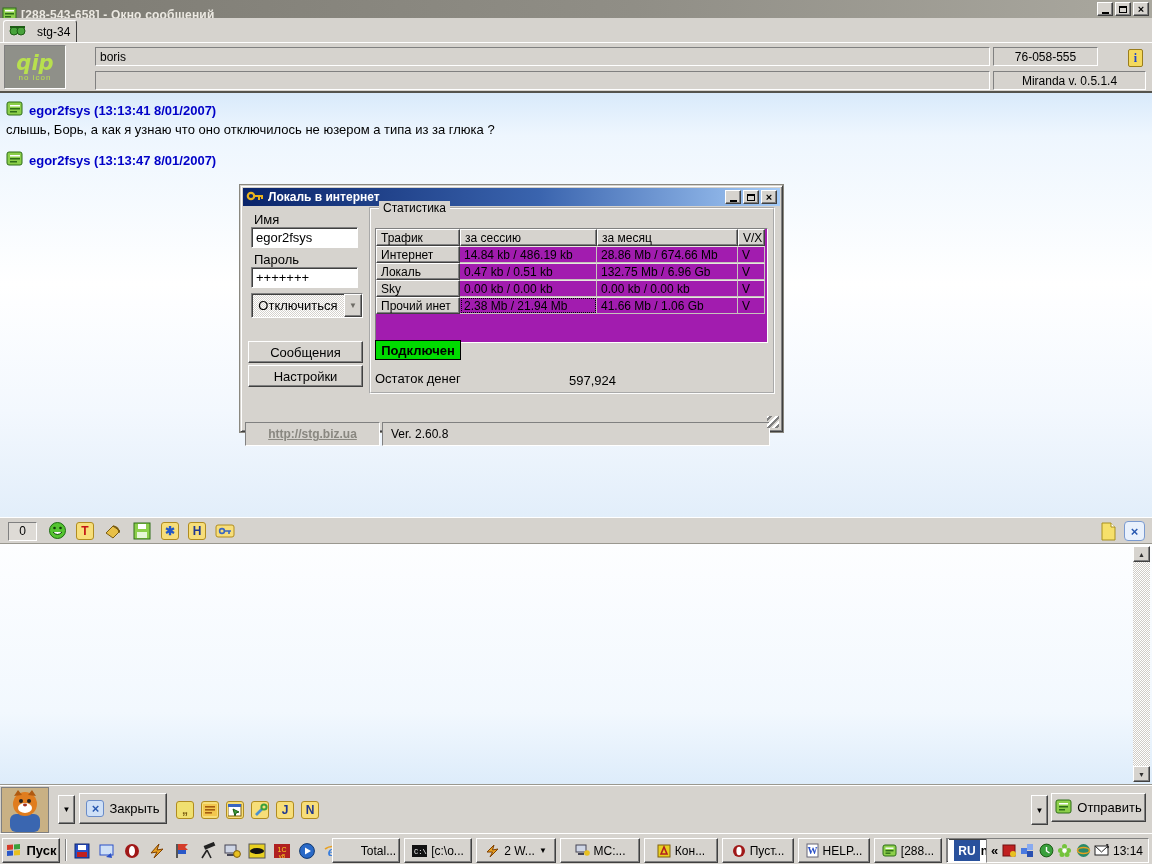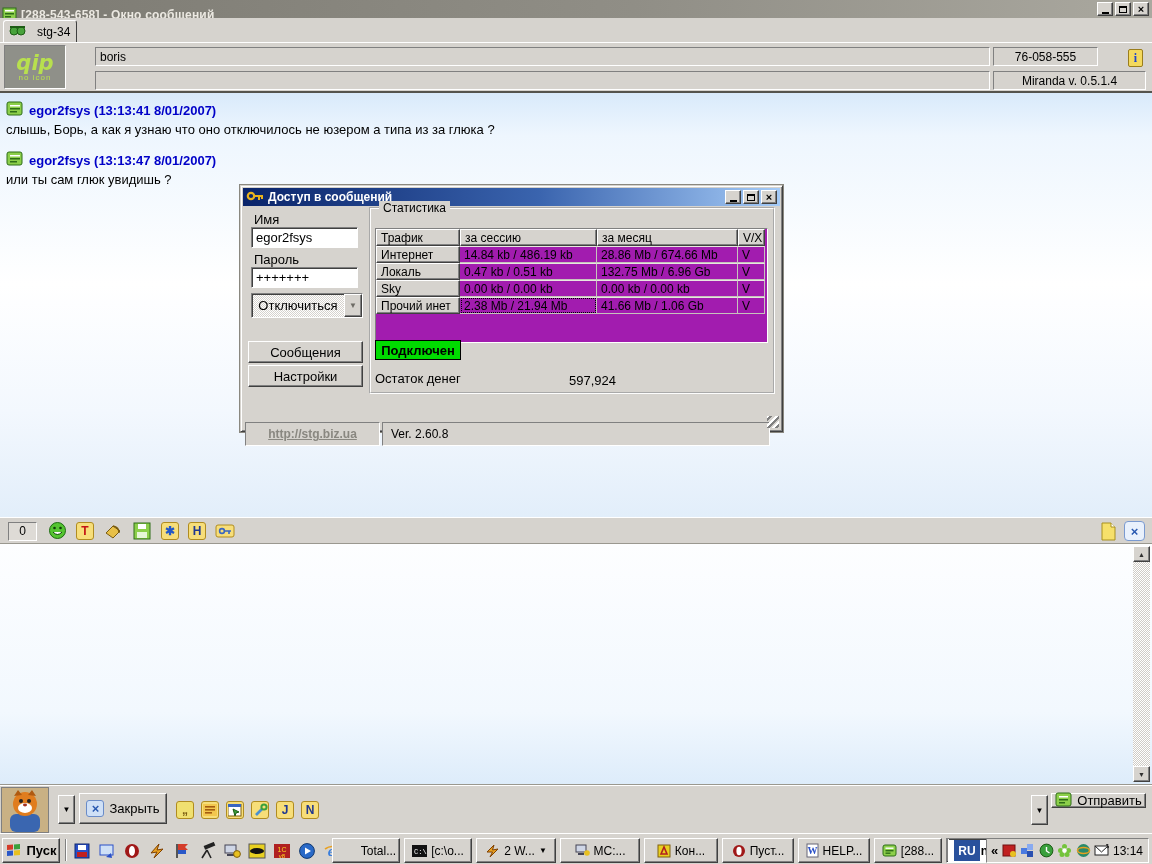--- a/index.html
+++ b/index.html
@@ -209,32 +209,31 @@
       <span>
         <svg width="17" height="15">
             <rect x="1" y="1" width="15" height="13" rx="2" fill="#8ccf4a" stroke="#2e6e18"></rect>
             <rect x="4" y="4" width="10" height="1.5" fill="#fff"></rect>
             <rect x="4" y="7" width="10" height="1.5" fill="#2e6e18"></rect>
             <rect x="4" y="10" width="7" height="1.5" fill="#2e6e18"></rect>
           </svg>
       </span>
       <span class="msgauthor"><span>egor2fsys</span> <span>(13:13:47 8/01/2007)</span></span>
     </div>
-    <div class="msgbody">или ты сам глюк увидишь ?</div>
   </div>
 
   <div class="abs dialog">
     <div class="dlg-title">
       <span>
         <svg width="18" height="12">
             <circle cx="5" cy="6" r="3.2" fill="none" stroke="#e8b21e" stroke-width="2.2"></circle>
             <path d="M8 6 h9 M13 6 v4 M16 6 v3" stroke="#e8b21e" stroke-width="2"></path>
           </svg>
       </span>
-      <span class="ttl">Доступ в сообщений</span>
+      <span class="ttl">Локаль в интернет</span>
       <span class="winbtns" style="top:2px;">
         <span class="wbtn r">
             <span class="g-min"></span>
           </span>
         <span class="wbtn r">
             <span class="g-max"></span>
           </span>
         <span class="wbtn r">
             <span class="g-x">×</span>
           </span>
@@ -390,21 +389,21 @@
       <span class="sq">
         <svg width="15" height="14">
             <path d="M3 12 L9 6" stroke="#4a90d0" stroke-width="2.6"></path>
             <circle cx="11" cy="4" r="2.6" fill="none" stroke="#3aa03c" stroke-width="2"></circle>
           </svg>
       </span>
       <span class="sq" style="color:#203890;">J</span>
       <span class="sq" style="color:#203890;">N</span>
     </div>
     <div class="abs btn r ddbtn" style="left:1031px; top:9px; height:30px;">▼</div>
-    <div class="abs btn r" style="left:1051px; top:7px; width:95px; height:15px;">
+    <div class="abs btn r" style="left:1051px; top:7px; width:95px; height:29px;">
       <span>
         <svg width="17" height="15">
             <rect x="1" y="1" width="15" height="13" rx="2" fill="#8ccf4a" stroke="#2e6e18"></rect>
             <rect x="4" y="4" width="9" height="1.5" fill="#fff"></rect>
             <rect x="4" y="7" width="9" height="1.5" fill="#2e6e18"></rect>
             <rect x="4" y="10" width="6" height="1.5" fill="#2e6e18"></rect>
           </svg>
       </span>
       <span>Отправить</span>
     </div>

